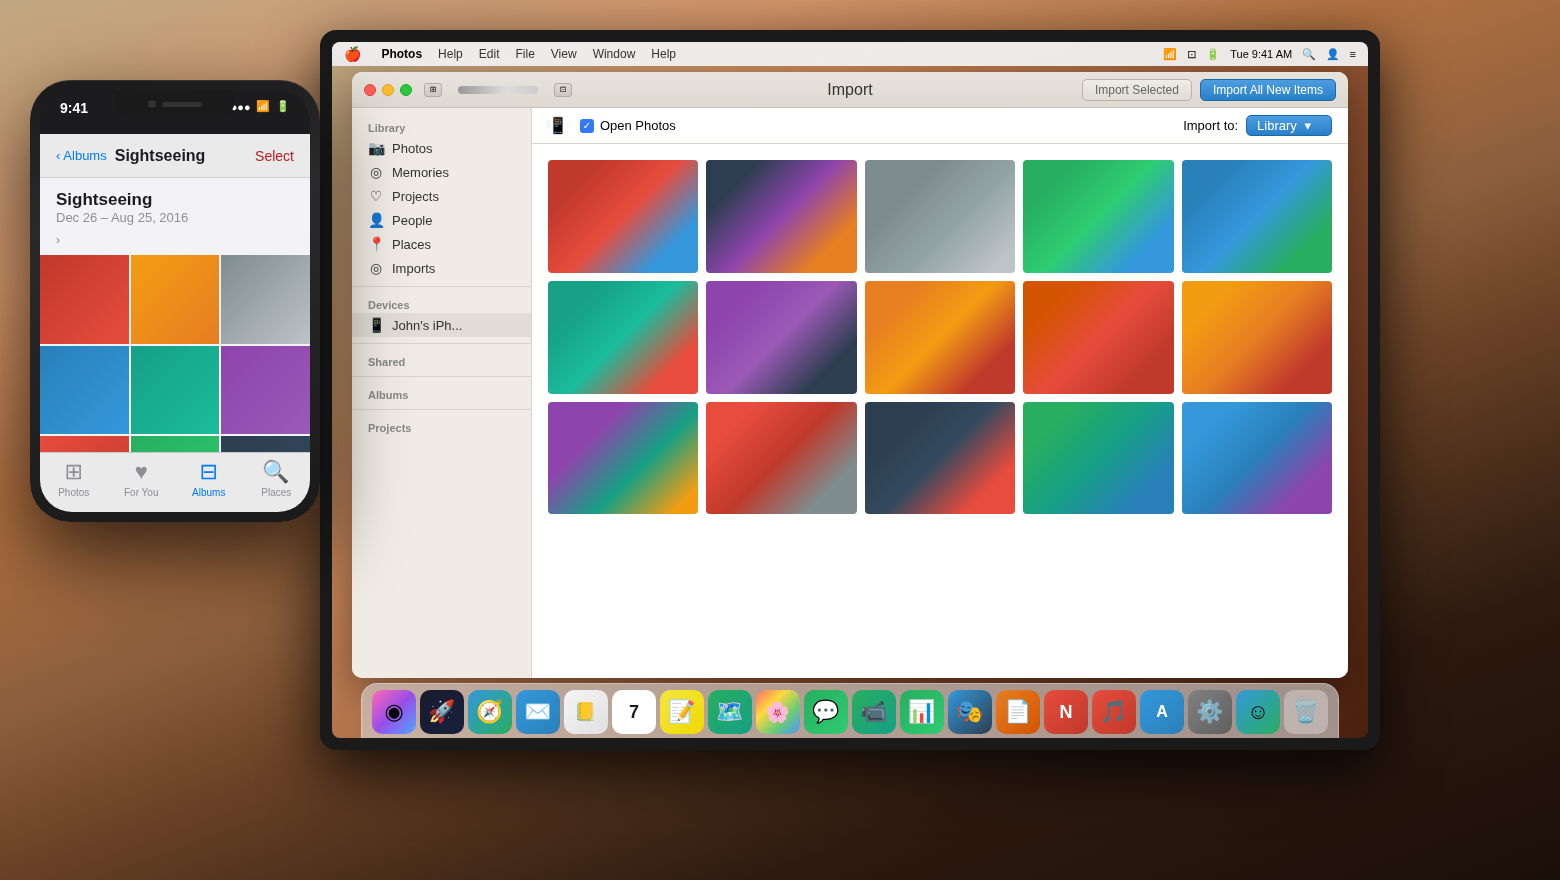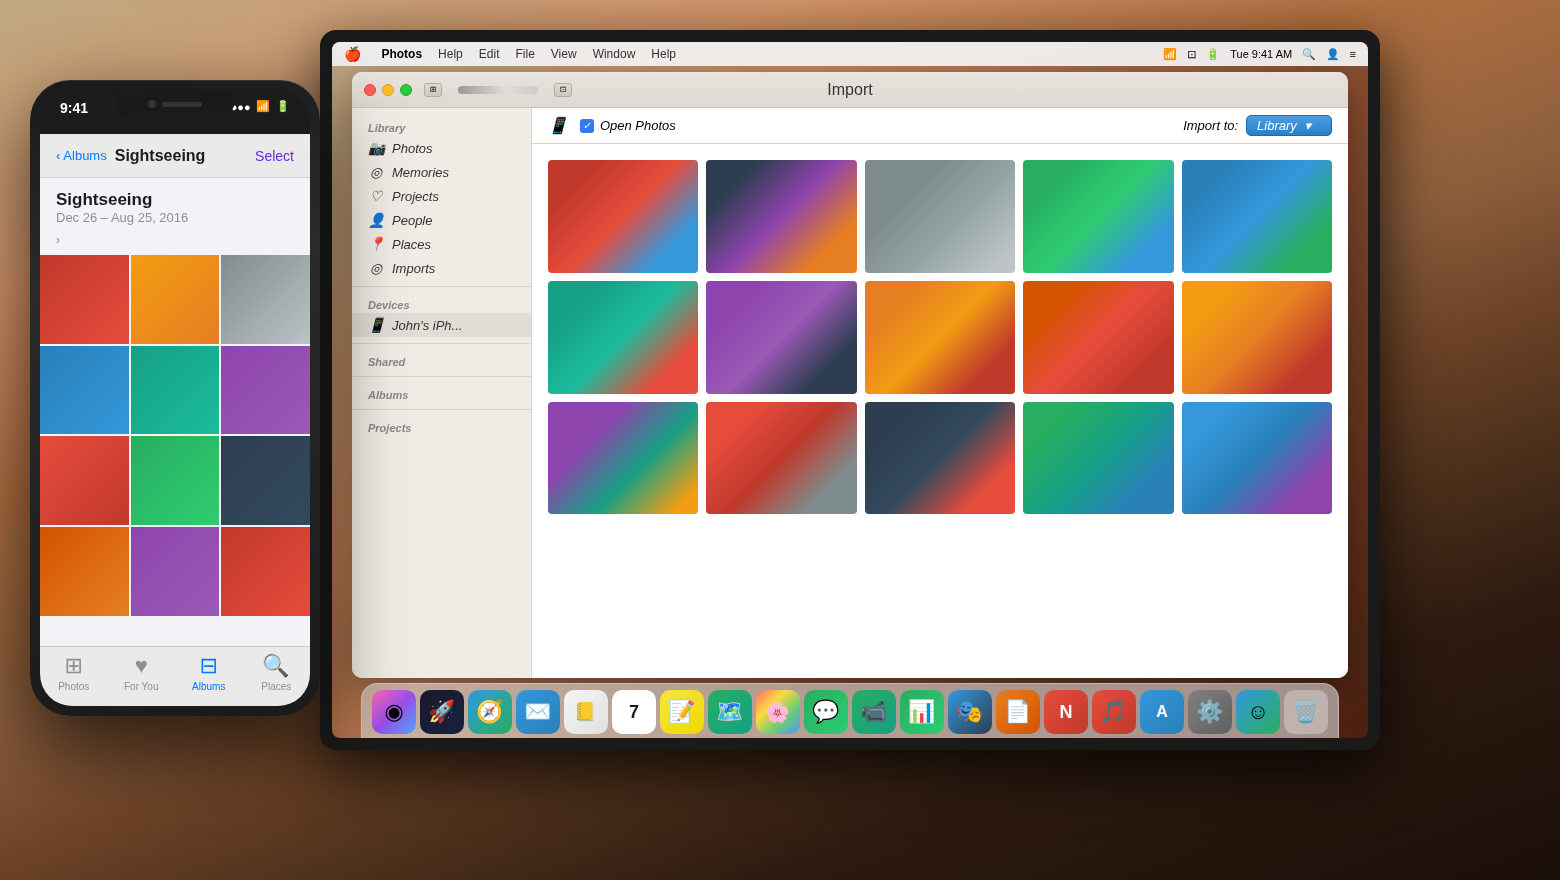--- a/index.html
+++ b/index.html
@@ -193,21 +193,20 @@
       color: white;
       font-weight: 500;
       cursor: pointer;
     }
 
     
     .window-body {
       display: flex;
       flex: 1;
       overflow: hidden;
-      font-style: italic;
     }
 
     
     .sidebar {
       width: 180px;
       background: #f0ebe4;
       border-right: 1px solid #d8d3cc;
       flex-shrink: 0;
       padding-top: 8px;
       overflow-y: auto;
@@ -405,21 +404,21 @@
       position: absolute;
       left: 30px;
       top: 80px;
       width: 290px;
       height: 600px;
       z-index: 5;
     }
 
     .iphone-body {
       width: 290px;
-      height: 636px;
+      height: 442px;
       background: linear-gradient(170deg, #1a1a1a 0%, #2a2a2a 30%, #1a1a1a 100%);
       border-radius: 40px;
       padding: 10px;
       box-shadow: 0 30px 80px rgba(0,0,0,0.7), inset 0 1px 0 rgba(255,255,255,0.1);
       position: relative;
     }
 
     .iphone-screen {
       width: 100%;
       height: 100%;
@@ -497,21 +496,21 @@
 
     .iphone-nav-title {
       font-size: 16px;
       font-weight: 600;
       color: #1c1c1e;
       margin-left: 8px;
     }
 
     .iphone-select-btn {
       margin-left: auto;
-      color: #6d28d9;
+      color: #b91c1c;
       font-size: 14px;
       font-weight: 500;
     }
 
     .iphone-content {
       position: absolute;
       top: 88px;
       left: 0;
       right: 0;
       bottom: 60px;
@@ -668,20 +667,24 @@
             <div class="traffic-light tl-red"></div>
             <div class="traffic-light tl-yellow"></div>
             <div class="traffic-light tl-green"></div>
           </div>
           <div class="window-controls-mid">
             <div class="control-btn">⊞</div>
             <div class="slider-bar"></div>
             <div class="control-btn">⊡</div>
           </div>
           <div class="title-center">Import</div>
+          <div class="title-bar-right">
+            <button class="btn-import-selected">Import Selected</button>
+            <button class="btn-import-all">Import All New Items</button>
+          </div>
         </div>
 
         <div class="window-body">
 
           <div class="sidebar">
             <div class="sidebar-section-label">Library</div>
             <div class="sidebar-item">
               <span class="sidebar-item-icon">📷</span>
               <span>Photos</span>
             </div>

